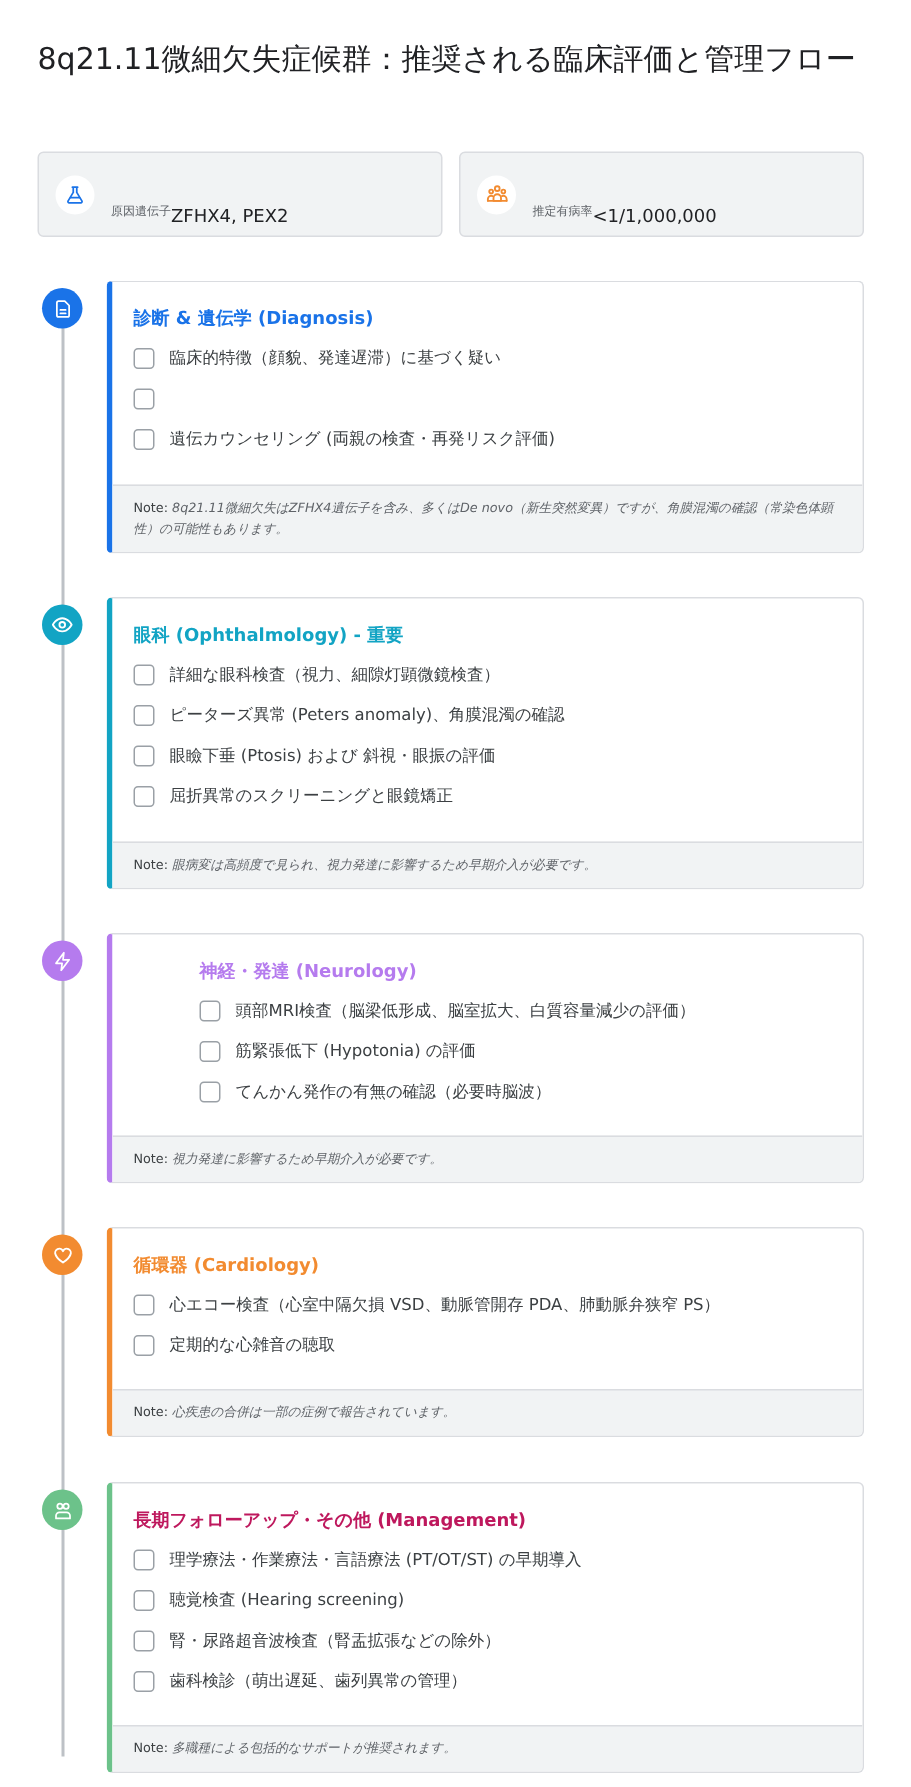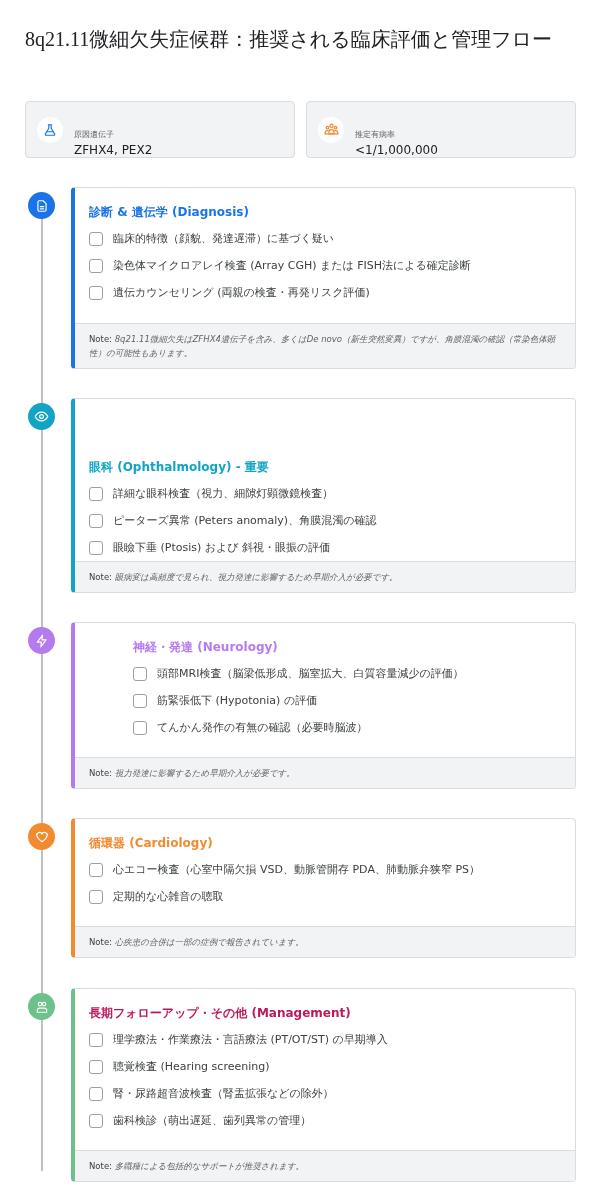--- a/index.html
+++ b/index.html
@@ -14,21 +14,20 @@
     }
     .page-title {
       position: absolute;
       left: 25px;
       top: 22px;
       width: 550px;
       font-size: 20px;
       line-height: 34px;
       font-weight: normal;
       color: #202124;
-      font-family: Liberation Serif, serif;
     }
     .info-row {
       position: absolute;
       left: 25px;
       top: 101px;
       width: 551px;
       display: flex;
       gap: 11px;
     }
     .info-card {
@@ -41,21 +40,21 @@
       align-items: center;
       padding-left: 11px;
     }
     .info-icon {
       width: 26px; height: 26px;
       border-radius: 50%;
       background: #ffffff;
       display: flex; align-items: center; justify-content: center;
       margin-right: 11px;
     }
-    .info-text { display: flex; flex-direction: column; margin-top: 28px; }
+    .info-text { display: flex; flex-direction: row; margin-top: 28px; }
     .info-label { font-size: 8px; color: #5f6368; line-height: 12px; }
     .info-value { font-size: 12px; color: #202124; line-height: 18px; }
 
     .timeline-line {
       position: absolute;
       left: 41px;
       top: 215px;
       width: 2px;
       height: 956px;
       background: #bdc1c6;
@@ -166,21 +165,20 @@
   </div>
   <div class="card" style="border-left-color:#1a73e8;height:182px;">
     <div class="card-body">
       <div class="card-title" style="color:#1a73e8;">診断 &amp; 遺伝学 (Diagnosis)</div>
       <label class="check-item">
         <span class="checkbox"></span>
         <span>臨床的特徴（顔貌、発達遅滞）に基づく疑い</span>
       </label>
       <label class="check-item">
         <span class="checkbox"></span>
-        <span>染色体マイクロアレイ検査 (Array CGH) または FISH法による確定診断</span>
       </label>
       <label class="check-item">
         <span class="checkbox"></span>
         <span>遺伝カウンセリング (両親の検査・再発リスク評価)</span>
       </label>
     </div>
     <div class="card-note" style="position:absolute;left:0;right:0;bottom:0;">
       <span class="note-label">Note:</span>
       <span class="note-text">8q21.11微細欠失はZFHX4遺伝子を含み、多くはDe novo（新生突然変異）ですが、角膜混濁の確認（常染色体顕性）の可能性もあります。</span>
     </div>
@@ -189,21 +187,21 @@
 
 <div class="section" style="top:398px;">
   <div class="node" style="background:#12a4c4;">
     <svg width="15" height="15" viewBox="0 0 24 24" fill="none" stroke="#fff" stroke-width="2" stroke-linecap="round" stroke-linejoin="round">
       <path d="M2 12s3.5-7 10-7 10 7 10 7-3.5 7-10 7S2 12 2 12z"></path>
       <circle cx="12" cy="12" r="3"></circle>
     </svg>
   </div>
   <div class="card" style="border-left-color:#12a4c4;height:195px;">
     <div class="card-body">
-      <div class="card-title" style="color:#12a4c4;margin-top:44px;">眼科 (Ophthalmology) - 重要</div>
+      <div class="card-title" style="color:#12a4c4;">眼科 (Ophthalmology) - 重要</div>
       <label class="check-item">
         <span class="checkbox"></span>
         <span>詳細な眼科検査（視力、細隙灯顕微鏡検査）</span>
       </label>
       <label class="check-item">
         <span class="checkbox"></span>
         <span>ピーターズ異常 (Peters anomaly)、角膜混濁の確認</span>
       </label>
       <label class="check-item">
         <span class="checkbox"></span>

